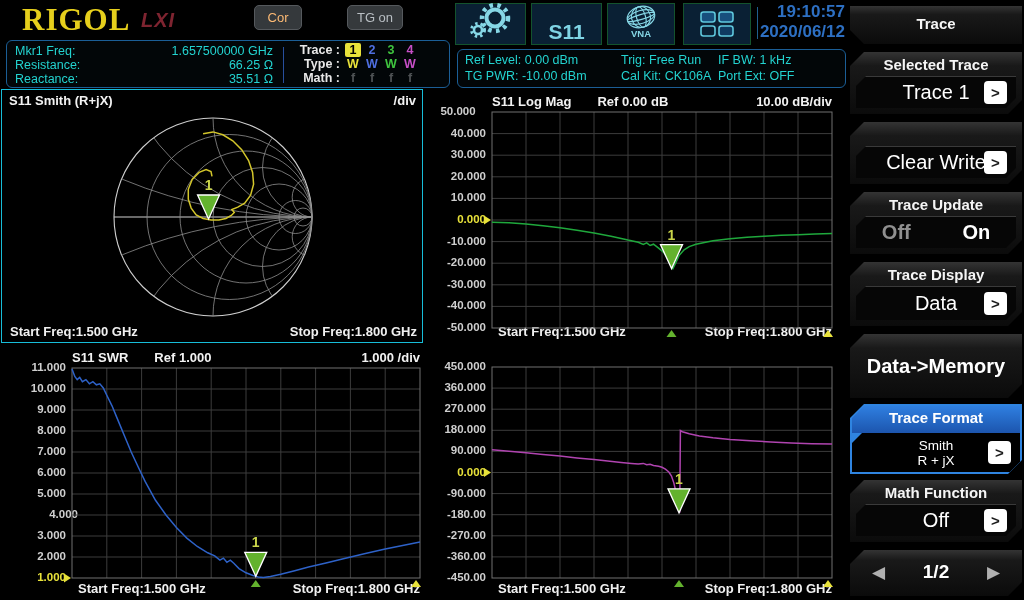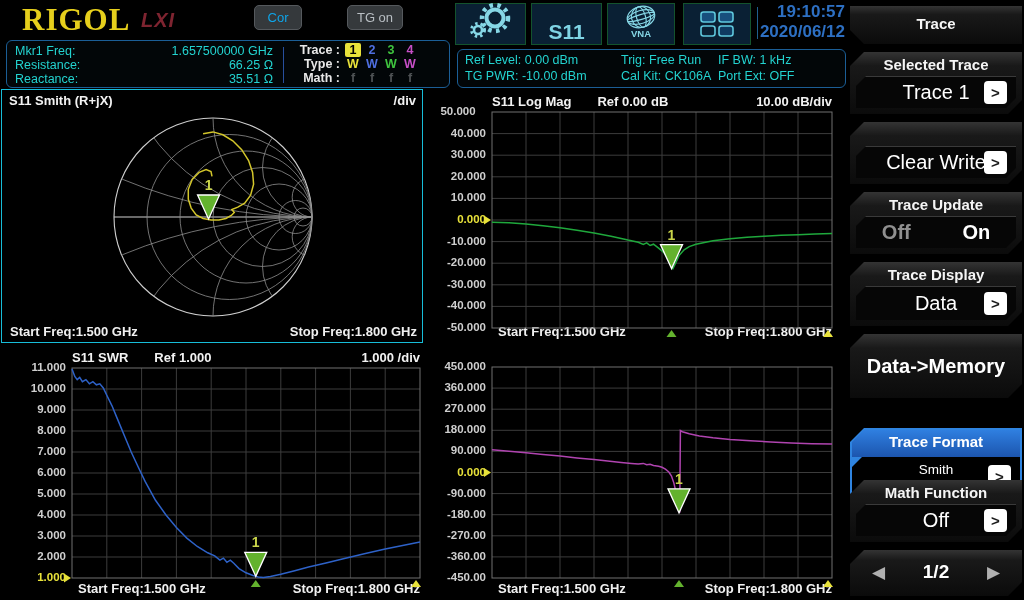--- a/index.html
+++ b/index.html
@@ -5,21 +5,21 @@
   html,body{margin:0;padding:0;background:#000;}
   #screen{position:relative;width:1024px;height:600px;background:#000;overflow:hidden;
     font-family:"Liberation Sans","DejaVu Sans",sans-serif;color:#ddd;}
   .abs{position:absolute;}
   
   .logo{left:22px;top:2px;font-family:"Liberation Serif","DejaVu Serif",serif;
     font-weight:bold;font-size:31px;color:#e6cf1c;letter-spacing:1px;}
   .lxi{left:141px;top:9px;font-weight:bold;font-style:italic;font-size:20px;color:#7e2430;letter-spacing:1px;}
   .pill{height:23px;background:#35393c;border:1px solid #55595d;border-radius:5px;
     font-size:13px;display:flex;align-items:center;justify-content:center;top:5px;}
-  .pill.cor{left:254px;width:46px;color:#0ea5e9;}
+  .pill.cor{left:254px;width:46px;color:#fdba74;}
   .pill.tg{left:347px;width:54px;color:#b9bfc4;}
   .hbtn{top:3px;height:40px;background:#0a2034;border:1px solid #14532d;
     display:flex;align-items:center;justify-content:flex-end;flex-direction:column;}
   .s11txt{color:#7fd4e4;font-size:21px;font-weight:bold;}
   .vdiv{left:757px;top:7px;width:1px;height:32px;background:#1f5f8f;}
   .clock{right:179px;top:2px;text-align:right;color:#2d6fc2;font-size:17px;line-height:20px;font-weight:bold;}
   
   .ibox{border:1px solid #1b5e96;border-radius:6px;background:#020608;}
   .ibox.left{left:6px;top:40px;width:442px;height:46px;}
   .ibox.right{left:457px;top:49px;width:387px;height:37px;}
@@ -49,21 +49,21 @@
   .sb-title{clip-path:polygon(0 0,100% 0,100% 100%,14px 100%,0 calc(100% - 14px));}
   .sb-label{position:absolute;left:0;right:0;top:4px;text-align:center;
     font-size:15px;font-weight:bold;color:#f5f5f5;}
   .sb-val{position:absolute;left:6px;right:6px;top:24px;bottom:6px;background:#060606;
     border-top:1px solid #3a3a3a;
     clip-path:polygon(10px 0,100% 0,100% calc(100% - 10px),calc(100% - 10px) 100%,0 100%,0 10px);
     display:flex;align-items:center;justify-content:center;color:#fff;font-size:20px;}
   .chip{position:absolute;right:9px;top:50%;margin-top:-12px;width:23px;height:23px;background:#fff;
     border-radius:4px;color:#1a1a1a;font-weight:bold;font-size:15px;
     display:flex;align-items:center;justify-content:center;}
-  .hl{background:#2f84e0;margin-top:24px;}
+  .hl{background:#2f84e0;}
   .hl .hl-label{position:absolute;left:2px;right:2px;top:2px;height:24px;
     background:linear-gradient(180deg,#2f7fe0,#1c55ae);
     clip-path:polygon(12px 0,100% 0,100% 100%,0 100%,0 12px);
     text-align:center;font-size:15px;font-weight:bold;color:#fff;padding-top:3px;}
   .hl .sb-val{left:2px;right:2px;top:29px;bottom:2px;border-top:none;background:#000;
     flex-direction:column;font-size:13.5px;line-height:15px;}
 </style>
 </head>
 <body>
 
@@ -253,21 +253,21 @@
     </div>
     <div class="freq" style="left:78px;bottom:4px;">Start Freq:1.500 GHz</div>
     <div class="freq" style="right:8px;bottom:4px;">Stop Freq:1.800 GHz</div>
   <div class="ytick" style="left: 0px; width: 66px; top: 16px;">11.000</div>
       <div class="ytick" style="left: 0px; width: 66px; top: 37px;">10.000</div>
       <div class="ytick" style="left: 0px; width: 66px; top: 58px;">9.000</div>
       <div class="ytick" style="left: 0px; width: 66px; top: 79px;">8.000</div>
       <div class="ytick" style="left: 0px; width: 66px; top: 100px;">7.000</div>
       <div class="ytick" style="left: 0px; width: 66px; top: 121px;">6.000</div>
       <div class="ytick" style="left: 0px; width: 66px; top: 142px;">5.000</div>
-      <div class="ytick" style="left: 0px; width: 66px; top: 163px;">4.000</div>
+      <div class="ytick" style="left: 12px; width: 66px; top: 163px;">4.000</div>
       <div class="ytick" style="left: 0px; width: 66px; top: 184px;">3.000</div>
       <div class="ytick" style="left: 0px; width: 66px; top: 205px;">2.000</div>
       <div class="ytick ref" style="left: 0px; width: 66px; top: 226px;">1.000</div>
       <svg width="348" height="210" style="position:absolute;left:72px;top:23px;overflow:visible;">
         <line x1="34.8" y1="0" x2="34.8" y2="210" stroke="#3c3c3c" stroke-width="1"></line>
         <line x1="0" y1="21" x2="348" y2="21" stroke="#3c3c3c" stroke-width="1"></line>
         <line x1="69.6" y1="0" x2="69.6" y2="210" stroke="#3c3c3c" stroke-width="1"></line>
         <line x1="0" y1="42" x2="348" y2="42" stroke="#3c3c3c" stroke-width="1"></line>
         <line x1="104.4" y1="0" x2="104.4" y2="210" stroke="#3c3c3c" stroke-width="1"></line>
         <line x1="0" y1="63" x2="348" y2="63" stroke="#3c3c3c" stroke-width="1"></line>

